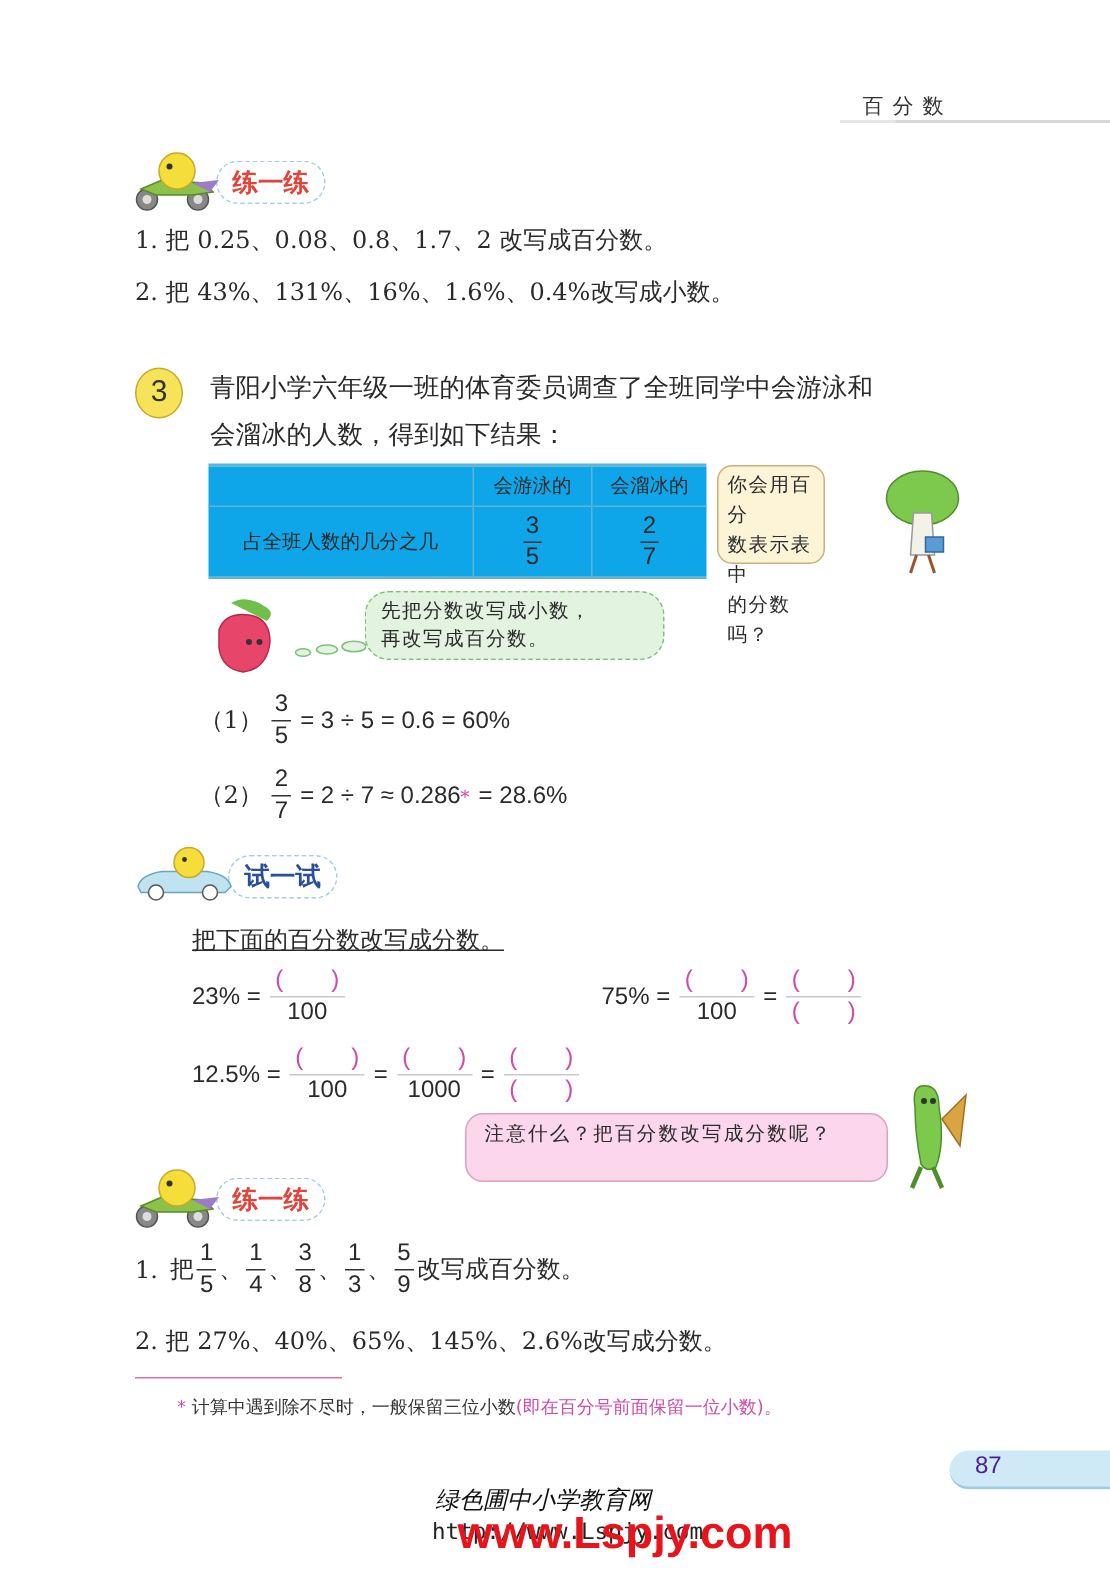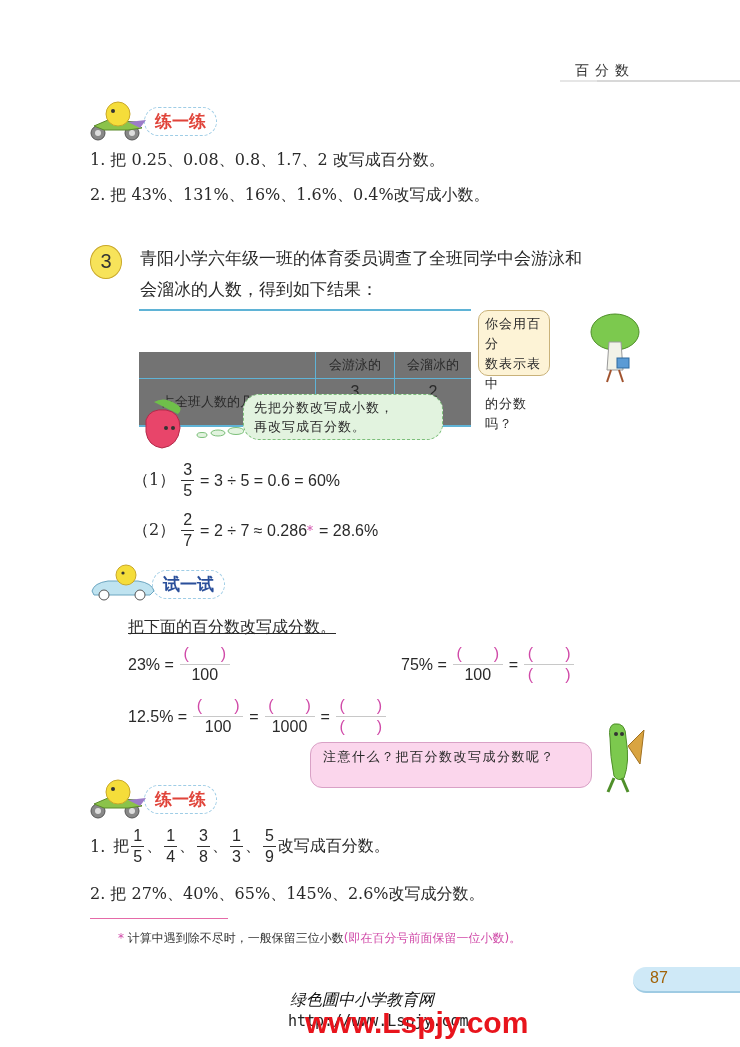--- a/index.html
+++ b/index.html
@@ -24,21 +24,21 @@
 
   .line { font-size: 16px; white-space: nowrap; }
   .num { font-family: "Liberation Sans", "DejaVu Sans", sans-serif; }
 
   
   .circle-3 { left: 90px; top: 245px; width: 30px; height: 32px; border-radius: 50%;
               background: #f7e35a; border: 1.5px solid #c9a82a; text-align: center;
               font-size: 20px; line-height: 31px; color: #333; }
   .p3-text { left: 140px; font-size: 17px; }
 
-  table.survey { border-collapse: collapse; background: #737373; font-size: 13px; margin-top: 41px; }
+  table.survey { border-collapse: collapse; background: #0ea5e9; font-size: 13px; }
   table.survey td { border-left: 1px solid #5fb3d6; padding: 0; text-align: center; }
   table.survey td:first-child { border-left: none; }
   table.survey tr.head td { height: 26px; border-bottom: 1px solid #5fb3d6; }
   table.survey tr.body td { height: 46px; }
   .survey-wrap { left: 139px; top: 309px; border-top: 2px solid #5fb3d6; border-bottom: 2px solid #5fb3d6; }
 
   .frac { display: inline-flex; flex-direction: column; align-items: center; vertical-align: middle;
           font-family: "Liberation Sans", "DejaVu Sans", sans-serif; line-height: 1; }
   .frac .n { padding: 0 2px 2px; }
   .frac .d { border-top: 1px solid #333; padding: 2px 2px 0; }
@@ -57,21 +57,21 @@
 
   .eq { font-size: 16px; display: flex; align-items: center; gap: 6px; white-space: nowrap; }
 
   .footnote-rule { left: 90px; top: 918px; width: 138px; height: 1px; background: #e56aa8; }
   .footnote { left: 118px; top: 930px; font-size: 12px; color: #333; font-family: "DejaVu Sans", sans-serif; }
   .footnote .pinktxt { color: #d04aa8; }
   .footnote .star { color: #d04aa8; }
 
   .page-tab { left: 633px; top: 967px; width: 107px; height: 24px; background: #cfe9f7;
               border-radius: 14px 0 0 14px; border-bottom: 2px solid #9fcbe3; }
-  .page-num { left: 650px; top: 969px; font-size: 16px; color: #a16207; }
+  .page-num { left: 650px; top: 969px; font-size: 16px; color: #4c1d95; }
 
   .wm1 { left: 290px; top: 990px; font-size: 16px; color: #111; font-family: "DejaVu Sans", sans-serif; font-style: italic; }
   .wm2 { left: 288px; top: 1012px; font-size: 15px; color: #222; font-family: "DejaVu Sans Mono", monospace; }
   .wm3 { left: 305px; top: 1006px; font-size: 30px; color: #e8141c; font-weight: bold;
          font-family: "Liberation Sans", "DejaVu Sans", sans-serif; letter-spacing: 0px; text-align: center; }
 </style>
 </head>
 <body>
 
 <div class="abs header-title">百分数</div>

